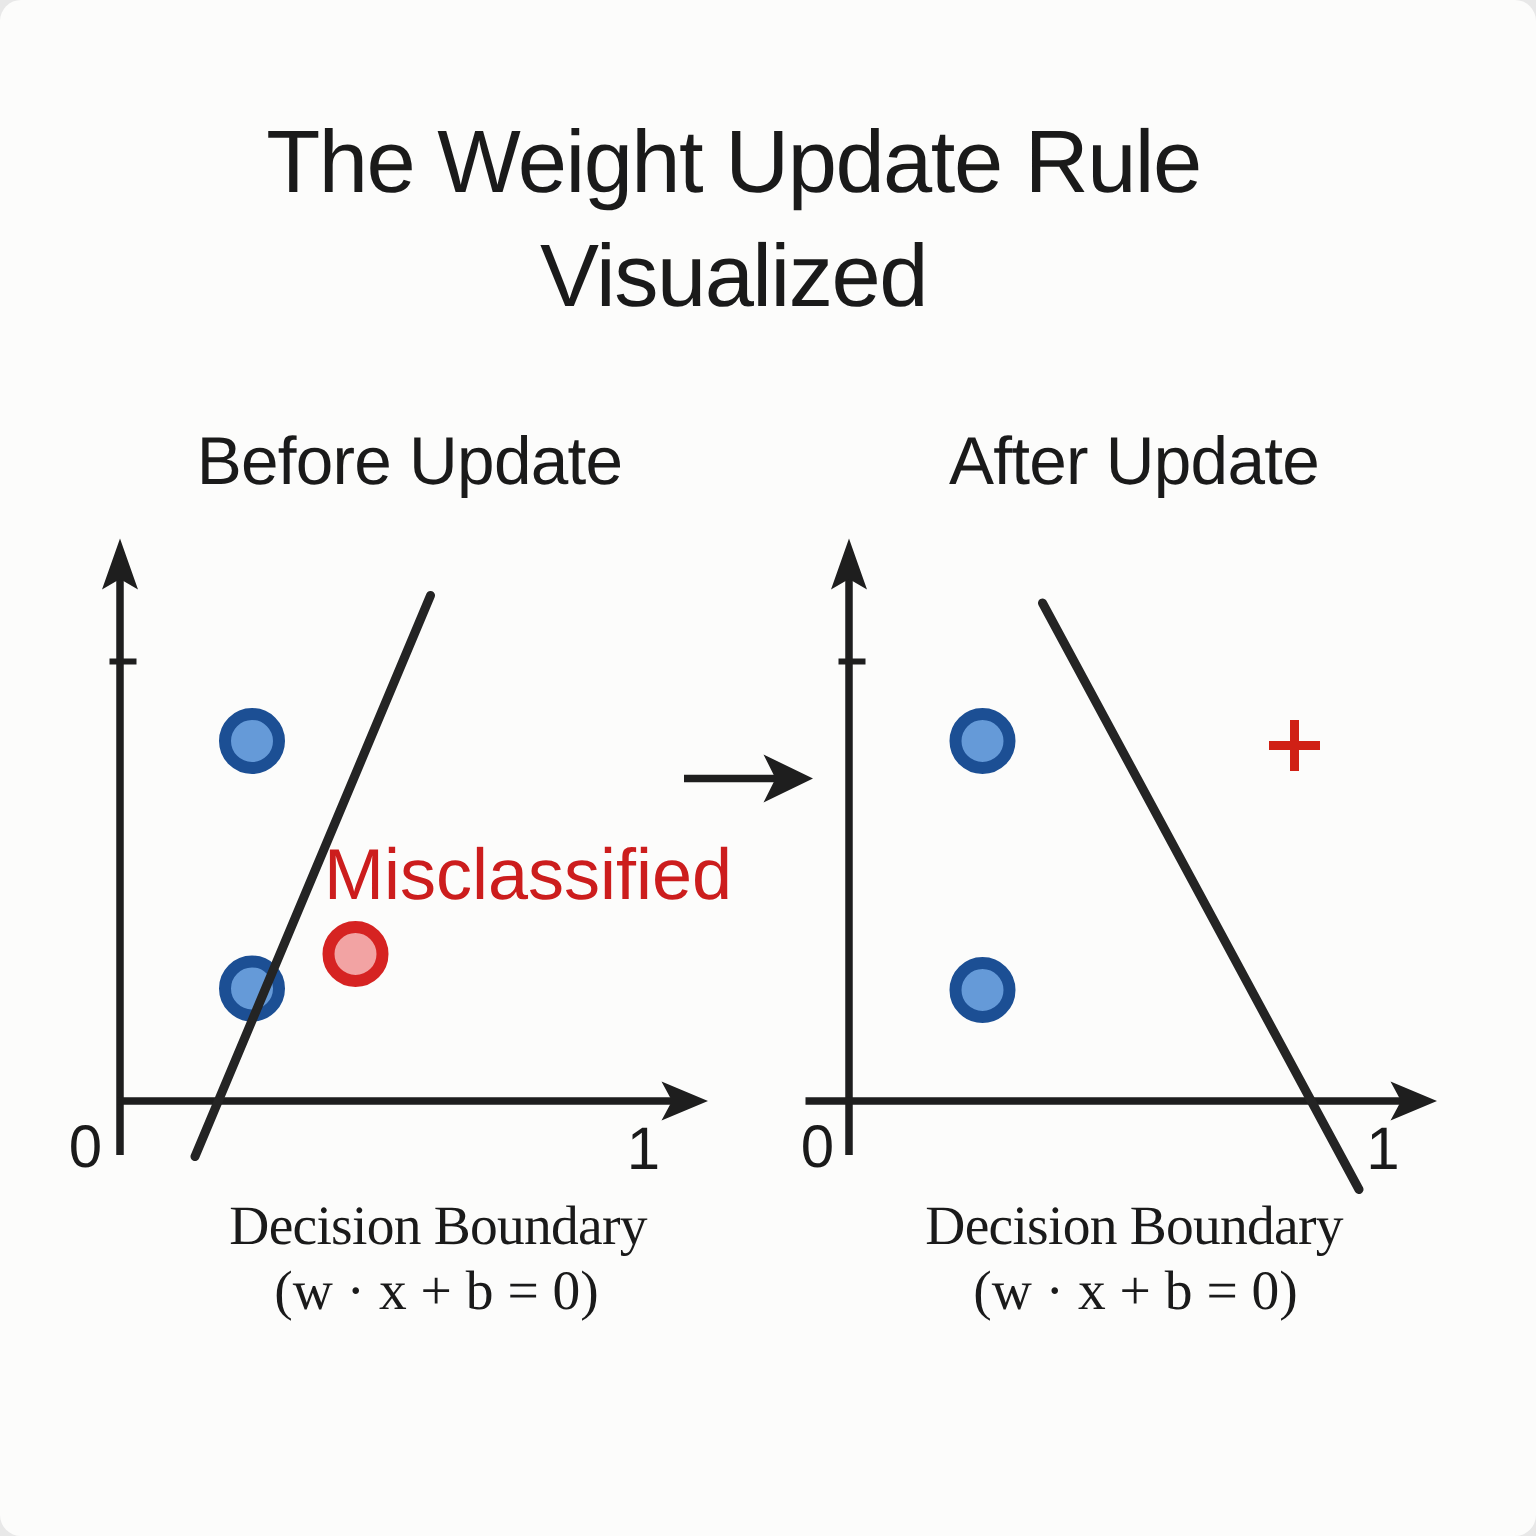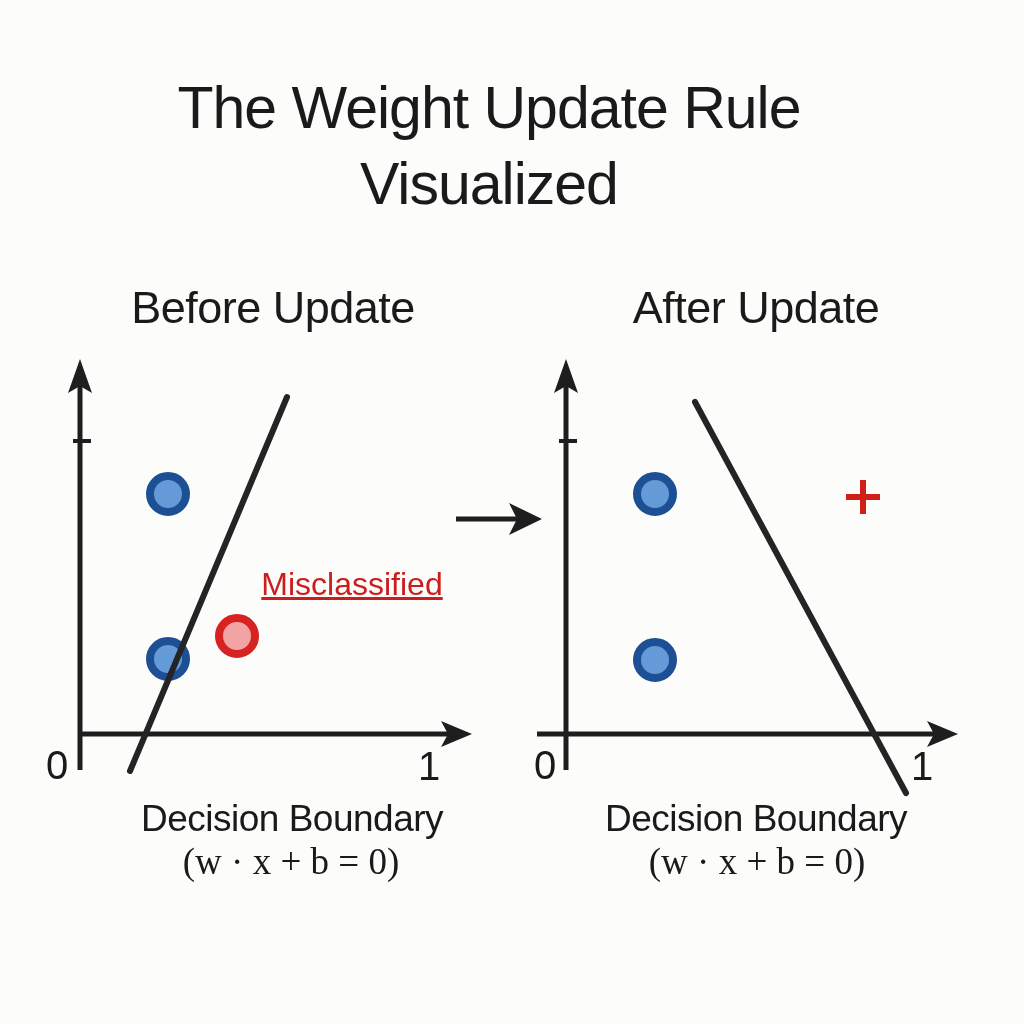--- a/index.html
+++ b/index.html
@@ -20,20 +20,21 @@
     font-family:"Liberation Sans", sans-serif;
   }
   .stage{
     position:relative;
     width:1024px;
     height:1024px;
     margin:0 auto;
     background:var(--background);
     overflow:hidden;
     color:var(--text);
+    border-radius:14px;
   }
   .abs{
     position:absolute;
     transform:translate(-50%,-50%);
     white-space:nowrap;
     line-height:1;
   }
   .title{
     position:absolute;
     left:489px;
@@ -47,33 +48,33 @@
     line-height:76px;
     letter-spacing:-1px;
     color:var(--text);
   }
   .panel-heading{
     font-size:45px;
     font-weight:500;
     letter-spacing:-0.5px;
   }
   .annotation{
-    font-size:32px;
+    font-size:48px;
     font-weight:500;
     color:var(--misclassified-red);
-    text-decoration:underline;
   }
   .tick-label{
     font-size:40px;
     font-weight:500;
   }
   .caption{
     font-size:37px;
     font-weight:400;
     letter-spacing:-0.5px;
+    font-family:Liberation Serif, serif;
   }
   .formula{
     font-family:"Liberation Serif", serif;
     font-size:37px;
   }
   svg{position:absolute;left:0;top:0;}
   .axis-line{stroke:var(--axis);stroke-width:5;stroke-linecap:butt;}
   .tick{stroke:var(--axis);stroke-width:4;}
   .arrowhead{fill:var(--axis);}
   .boundary-line{stroke:var(--boundary);stroke-width:6;stroke-linecap:round;}

